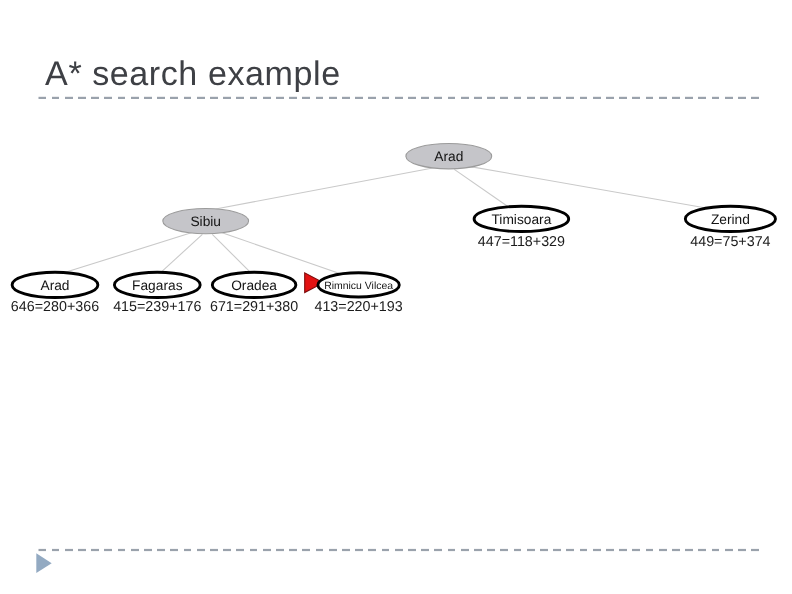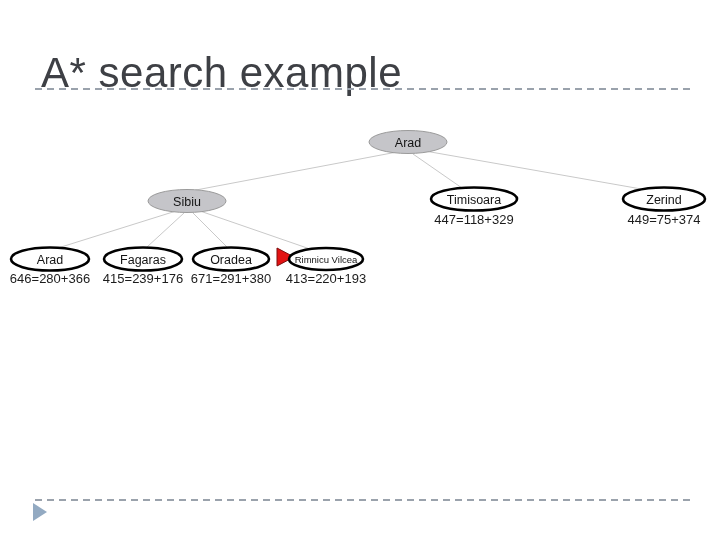--- a/index.html
+++ b/index.html
@@ -8,21 +8,21 @@
     background: #ffffff;
     overflow: hidden;
     position: relative;
     font-family: "Liberation Sans", sans-serif;
   }
   .slide { position: absolute; inset: 0; background: #ffffff; }
 
   .slide-title {
     position: absolute;
     left: 41px; top: 49px;
-    font-size: 42px;
+    font-size: 31px;
     font-weight: 400;
     letter-spacing: 0.5px;
     color: #3e4045;
     white-space: nowrap;
   }
 
   .dashed-divider {
     position: absolute;
     height: 2px;
     left: 35px;

